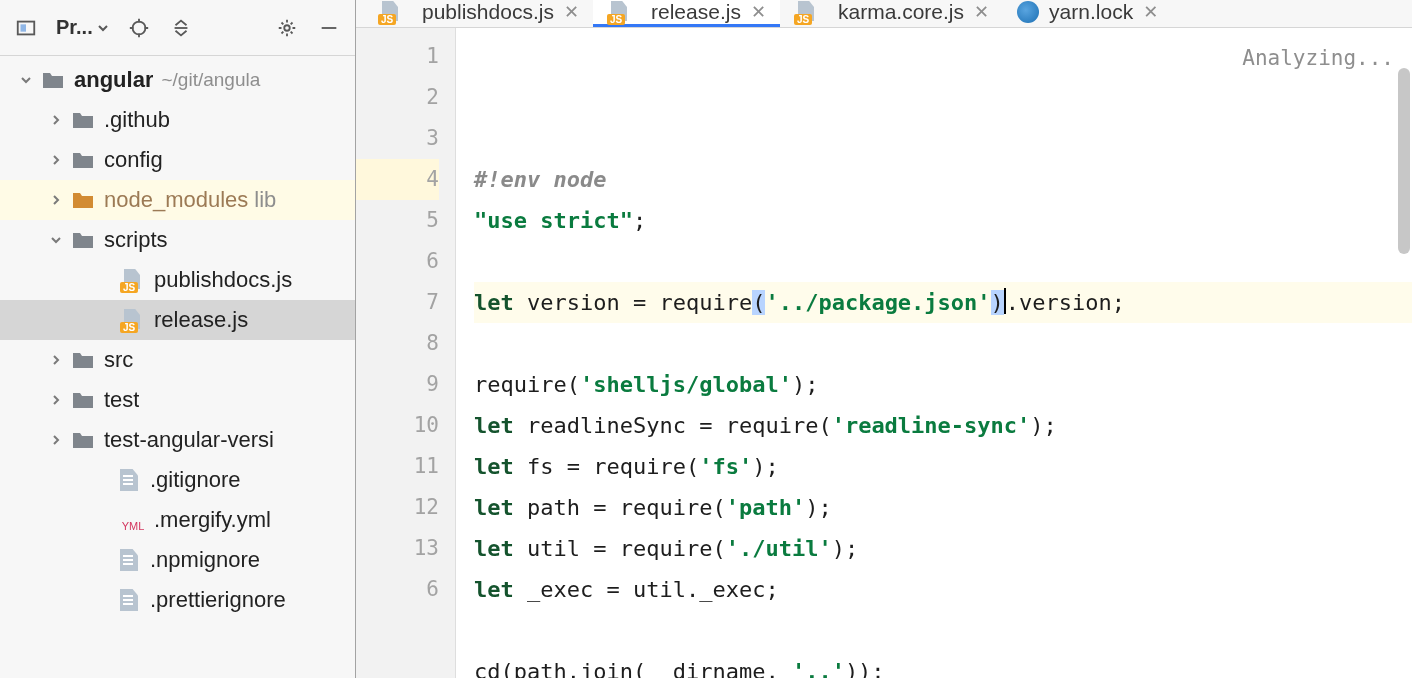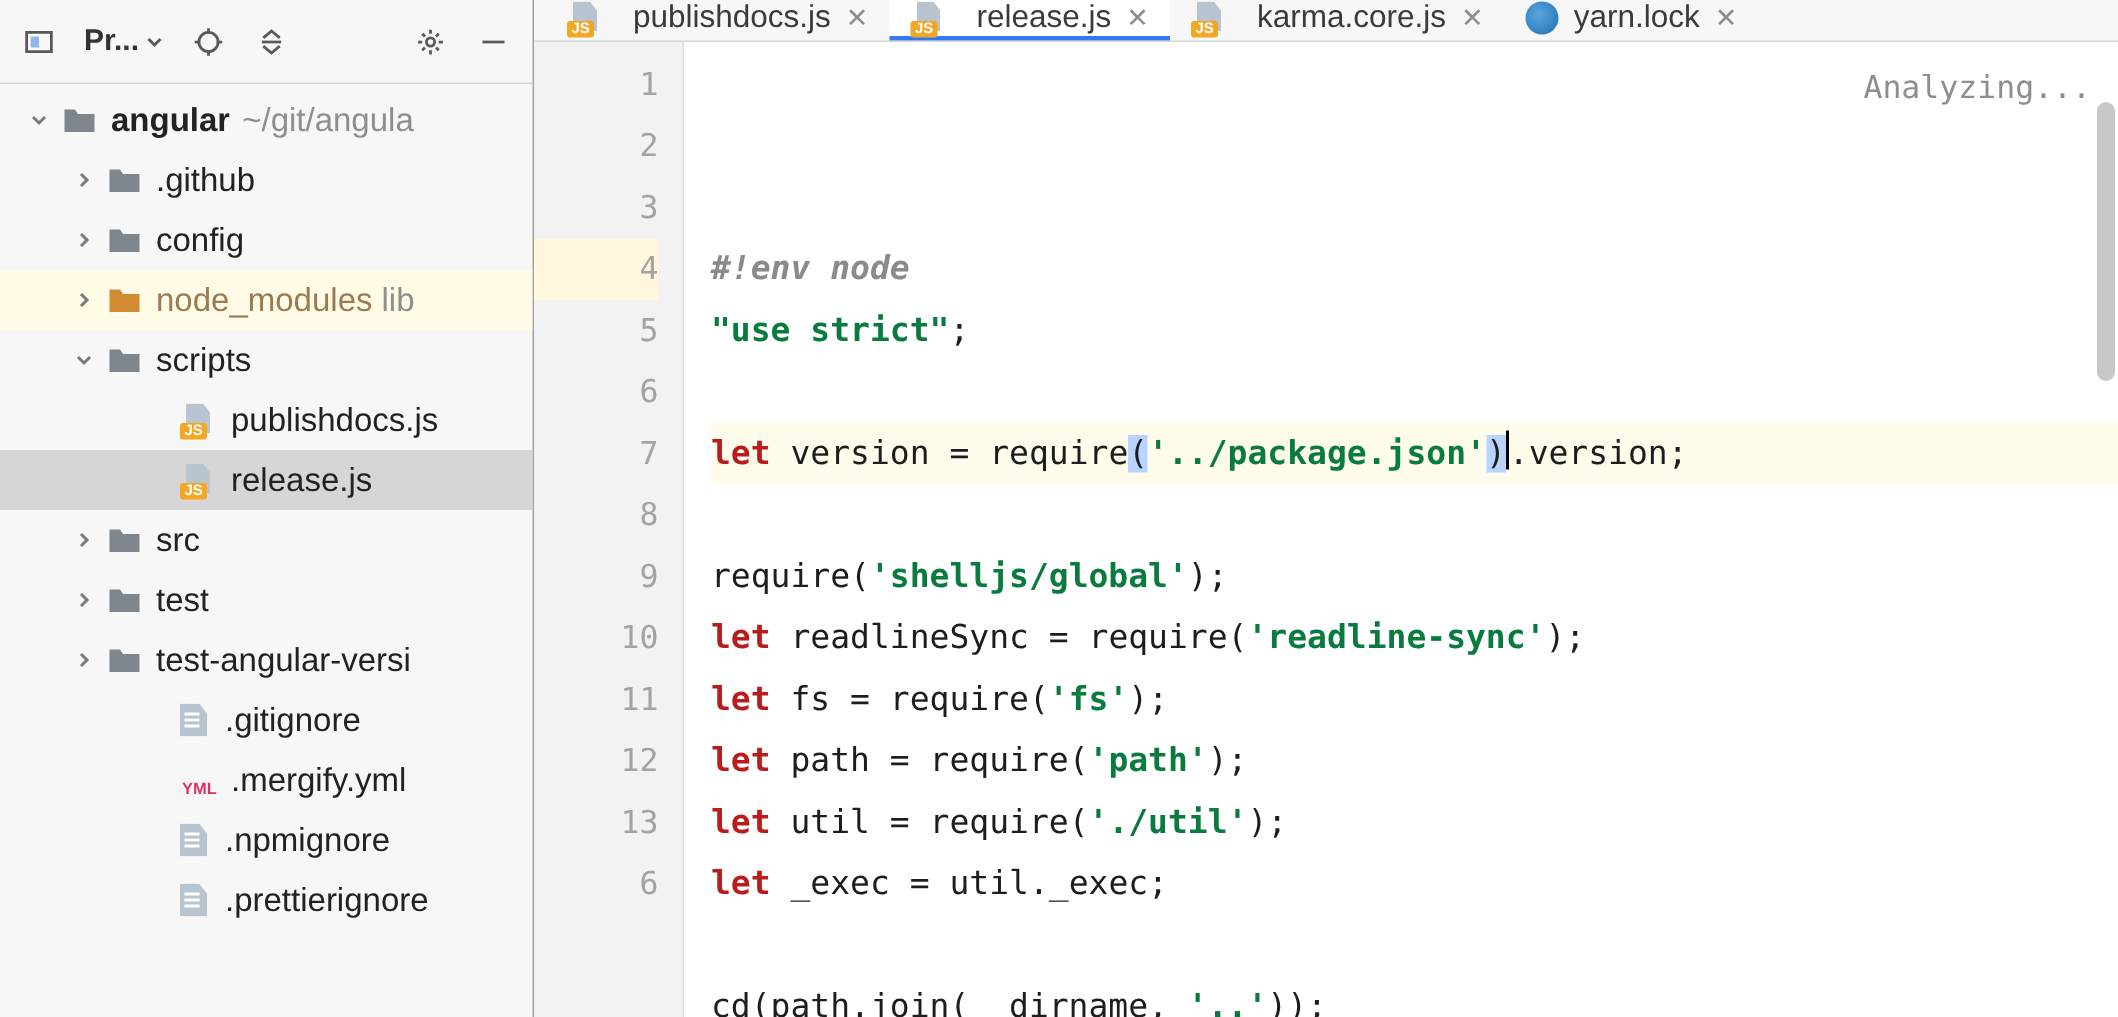--- a/index.html
+++ b/index.html
@@ -76,30 +76,30 @@
   .js-icon::before {
     content:"";
     position:absolute;left:4px;top:0;width:16px;height:20px;background:#b8c4d0; clip-path: polygon(0 0, 70% 0, 100% 30%, 100% 100%, 0 100%);
   }
   .js-icon::after {
     content:"JS";
     position:absolute;left:0;bottom:-2px;background:#f5a623;color:#fff;font-size:10px;font-weight:700;padding:0 3px;border-radius:2px;
   }
   .yml-icon {
     width:26px;height:22px;margin-right:8px;display:inline-flex;align-items:center;justify-content:center;
-    font-size:11px;font-weight:700;color:#d4365f;margin-top:12px;
+    font-size:11px;font-weight:400;color:#d4365f;margin-top:12px;
   }
   .txt-icon {
     width:18px;height:22px;margin-right:12px; background:#b8c4d0; clip-path: polygon(0 0, 70% 0, 100% 30%, 100% 100%, 0 100%);
     position:relative;
   }
   .txt-icon::after{content:"";position:absolute;left:3px;top:6px;width:10px;height:2px;background:#fff;box-shadow:0 4px 0 #fff,0 8px 0 #fff;}
   .label { overflow:hidden;text-overflow:clip;}
   .label.bold { font-weight:700;}
-  .path-hint { color:#8e8e8e;margin-left:8px;font-size:22px; }
+  .path-hint { color:#8e8e8e;margin-left:8px;font-size:19px; }
   .lib-hint { color:#8e8e8e;margin-left:6px;}
   .excluded {color:#9c7a55;}
 
   .ind-0 { padding-left: 12px; }
   .ind-1 { padding-left: 42px; }
   .ind-3 { padding-left: 74px; }
   .ind-3 .chev { width:46px; }
 
   
   .editor-area { flex:1; display:flex;flex-direction:column; }
@@ -123,21 +123,21 @@
   }
   .gutter .ln.hl{background:#fff8dc;}
   .code {
     flex:1;position:relative;
     font-family:"SF Mono",Menlo,Consolas,monospace;font-size:22px;
     line-height:41px;padding:8px 0 0 18px;color:#1d1d1d;
     white-space:pre;
   }
   .code-line { height:41px; }
   .code-line.hl{ background:#fffbe6cc;}
-  .tok-kw{color:#b91c1c;font-weight:700;}
+  .tok-kw{color:#14532d;font-weight:700;}
   .tok-str{color:#0a7b3f;font-weight:700;}
   .tok-comment{color:#8a8a8a;font-style:italic;font-weight:600;}
   .paren-hl{background:#b8d4ff;}
   .caret{border-left:2px solid #000;display:inline-block;height:26px;vertical-align:-4px;}
   .analyzing{
     position:absolute;top:10px;right:18px;color:#8e8e8e;font-family:inherit;font-size:21px;
   }
   .scrollbar {
     position:absolute;right:2px;top:4px;width:12px;height:260px;
   }

